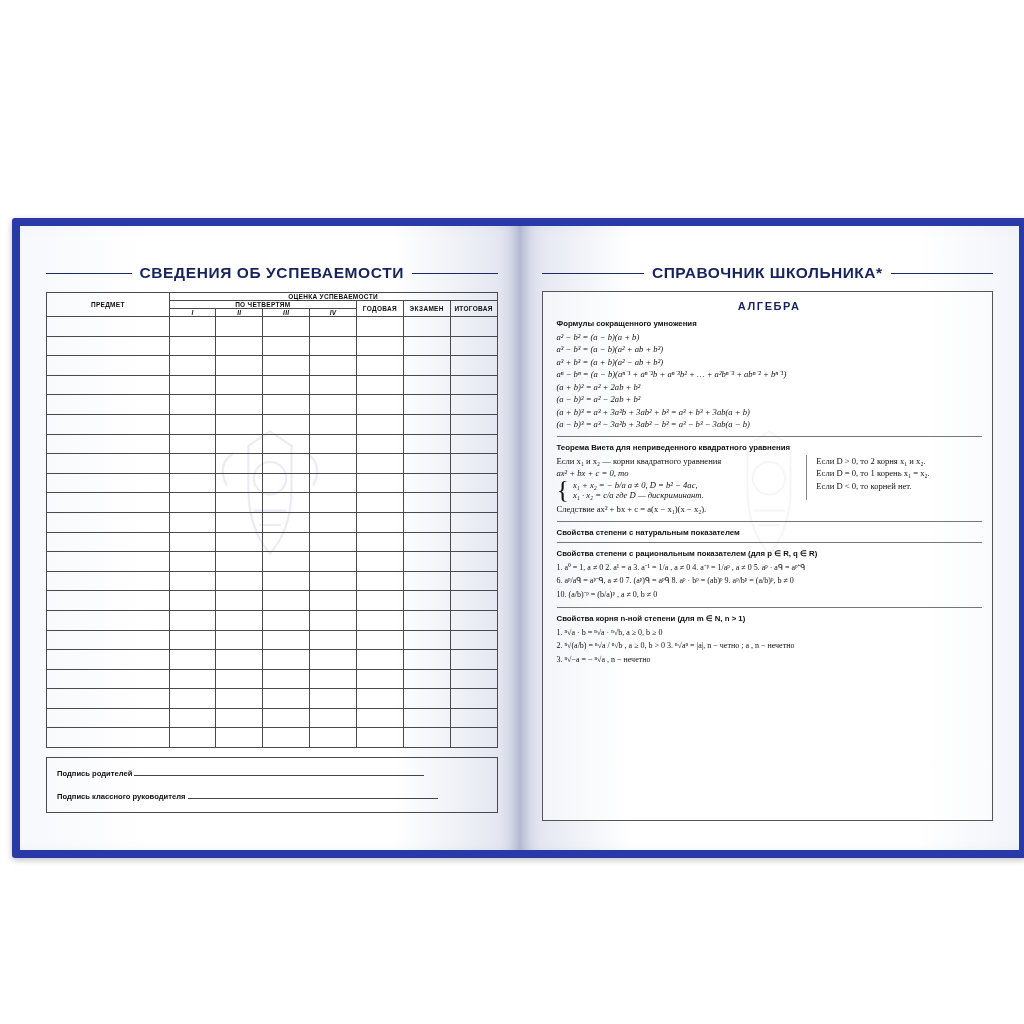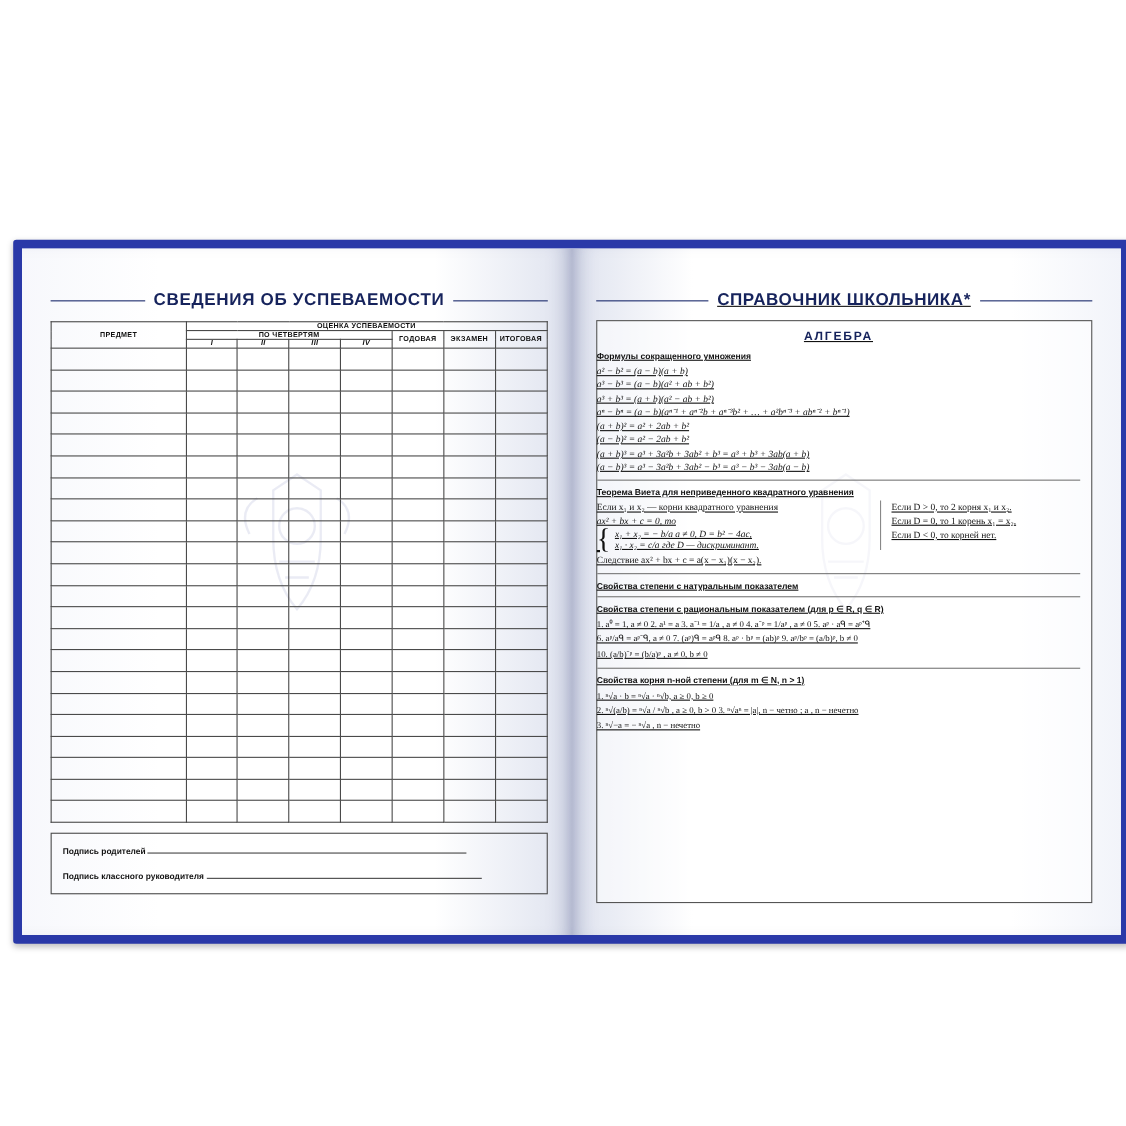--- a/index.html
+++ b/index.html
@@ -87,29 +87,29 @@
   .sign-line{
     font-size:7.6px;font-weight:bold;color:#101010;
     margin-bottom:12px;white-space:nowrap;
   }
   .sign-line i{
     display:inline-block;border-bottom:1px solid #444;
     height:8px;vertical-align:baseline;
   }
 
   
-  .r-inner{position:absolute;left:22px;right:26px;top:38px;bottom:26px;text-decoration:underline;}
+  .r-inner{position:absolute;left:22px;right:26px;top:38px;bottom:26px;}
   .r-title-row{display:flex;align-items:center;gap:8px;margin-bottom:9px;}
   .r-title-row .rule{flex:1;height:1px;background:#1b2a6b;}
   .r-title-row .t{
     font-size:15.5px;font-weight:bold;letter-spacing:.5px;color:#16235c;white-space:nowrap;
   }
   .refbox{
     border:1px solid #555;
-    padding:7px 10px 9px 0;
+    padding:7px 10px 9px 14px;
     height:calc(100% - 30px);
     box-sizing:border-box;
     background:rgba(255,255,255,.55);
   }
   .sec-title{
     text-align:center;font-size:11px;font-weight:bold;letter-spacing:1.6px;
     color:#16235c;margin:1px 0 7px 0;
   }
   .hl{font-size:7.8px;font-weight:bold;color:#111;margin:6px 0 3px 0;}
   .hl.first{margin-top:0;}

